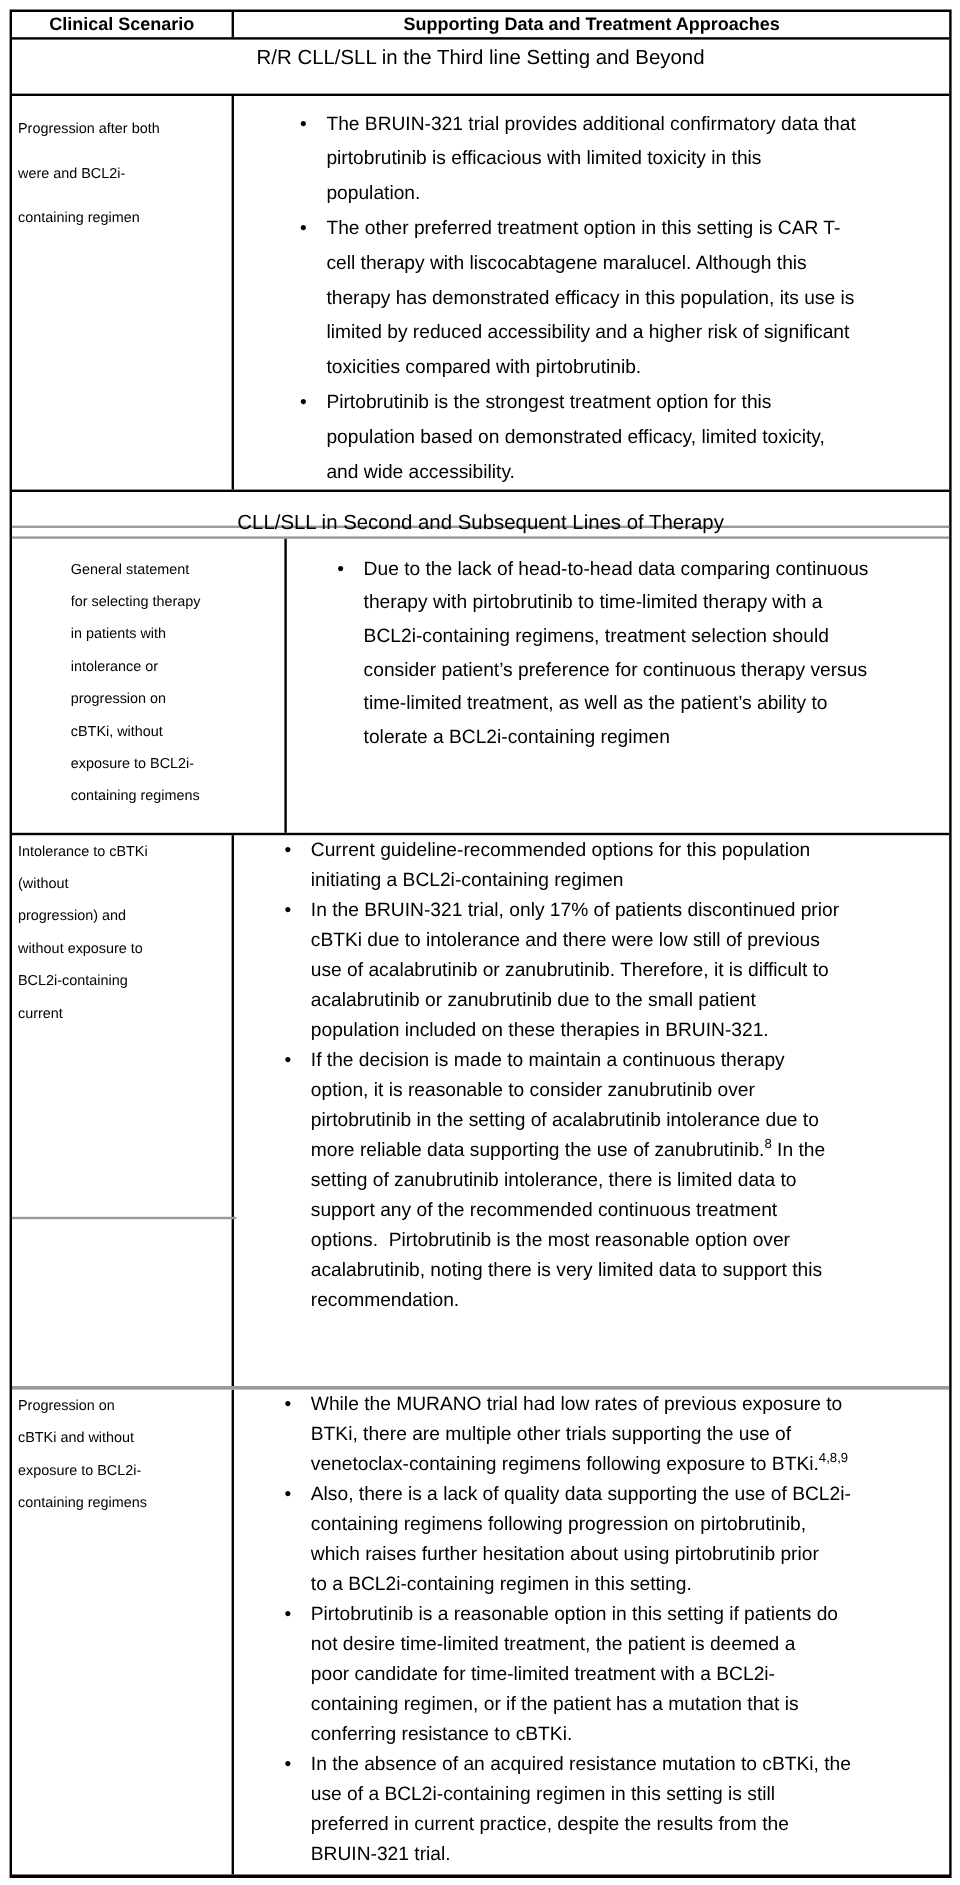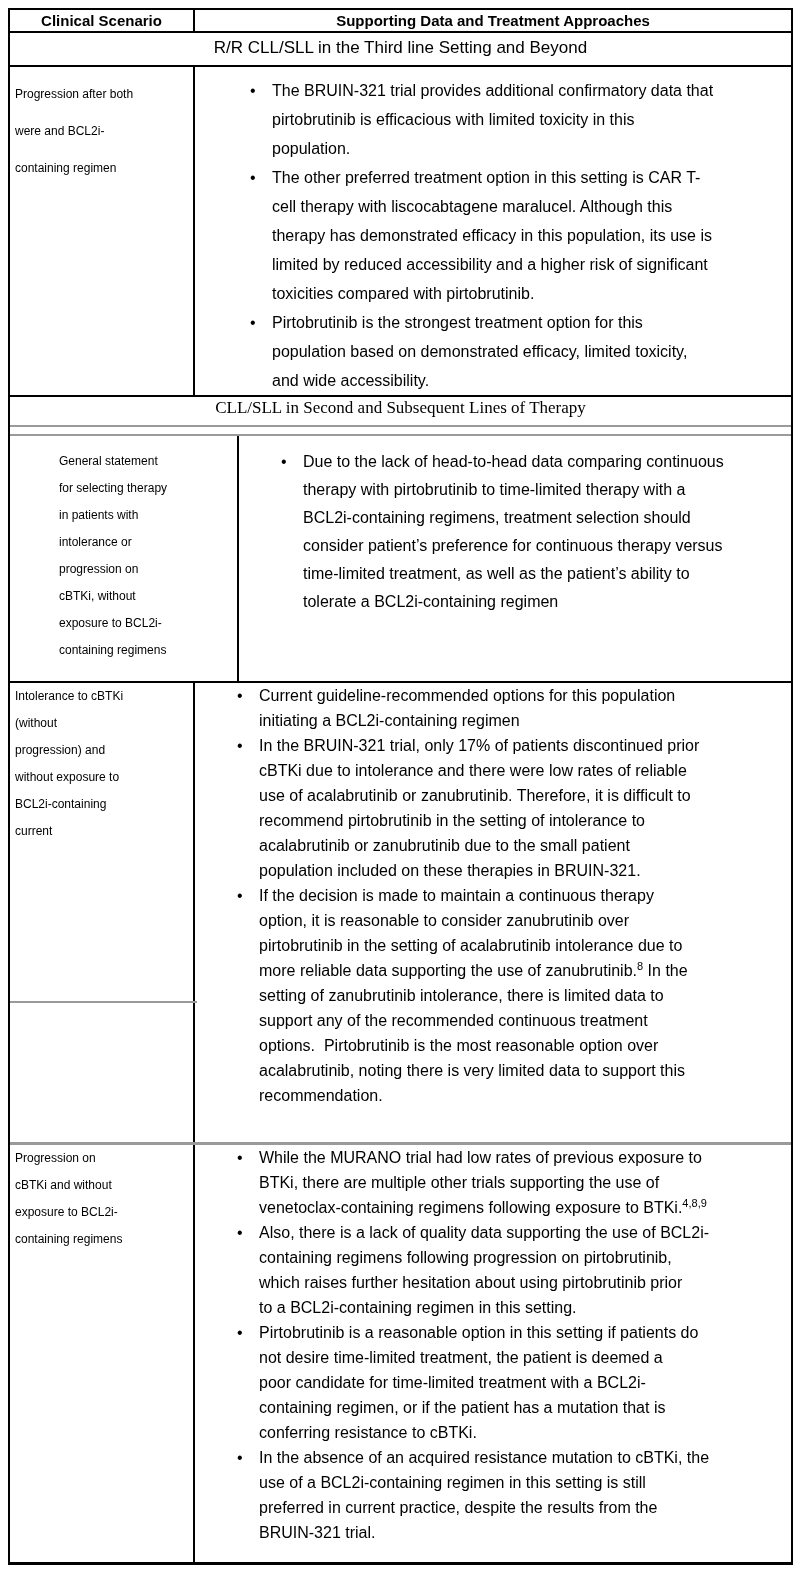--- a/index.html
+++ b/index.html
@@ -10,42 +10,42 @@
 
   .table {
     position:absolute; left:8px; top:8px; width:785px; height:1557px;
     background:#fff; border:2px solid #000; border-bottom-width:3px;
     display:flex; flex-direction:column;
   }
   .row { flex:none; }
 
   
   .r-header   { height:23px; border-bottom:2px solid #000; display:grid; grid-template-columns:185px 1fr; }
-  .r-section1 { height:34px; border-bottom:2px solid #000; }
+  .r-section1 { height:47px; border-bottom:2px solid #000; }
   .r-data1    { height:330px; border-bottom:2px solid #000; }
   .r-section2 { height:30px; border-bottom:2px solid #9a9a9a; }
   .r-gap      { height:9px;  border-bottom:2px solid #9a9a9a; }
   .r-data2    { height:247px; border-bottom:2px solid #000;padding-left:44px; }
   .r-data3    { height:462px; border-bottom:3px solid #9a9a9a; position:relative; }
   .r-data4    { flex:1; }
 
   .drow { display:grid; grid-template-columns:185px 1fr; }
 
   .hcell {
     display:flex; align-items:center; justify-content:center;
     font-weight:bold; font-size:15px; line-height:19px;
   }
   .hdiv { border-right:2px solid #000; }
 
   .sect {
     display:flex; justify-content:center; align-items:flex-start;
     font-size:17px;
   }
   .r-section1.sect { padding-top:5px; }
-  .r-section2.sect { padding-top:1px;font-family:Liberation Serif, serif; }
+  .r-section2.sect { padding-top:16px; }
 
   .scell {
     border-right:2px solid #000;
     padding:9px 2px 0 5px; font-size:12px; overflow:hidden;
   }
   .bcell { padding:9px 2px 0 42px; font-size:16px; overflow:hidden; }
 
   .pl55 { padding-left:55px; }
   .pt8  { padding-top:0; }
   .pt9  { padding-top:9px; }
@@ -163,23 +163,22 @@
             <span class="bullet-icon">•</span>
             <div class="bullet-lines">
               <div class="tline">Current guideline-recommended options for this population</div>
               <div class="tline">initiating a BCL2i-containing regimen</div>
             </div>
           </div>
           <div class="bullet-item">
             <span class="bullet-icon">•</span>
             <div class="bullet-lines">
               <div class="tline">In the BRUIN-321 trial, only 17% of patients discontinued prior</div>
-              <div class="tline">cBTKi due to intolerance and there were low rates of reliable</div>
+              <div class="tline">cBTKi due to intolerance and there were low still of previous</div>
               <div class="tline">use of acalabrutinib or zanubrutinib. Therefore, it is difficult to</div>
-              <div class="tline">recommend pirtobrutinib in the setting of intolerance to</div>
               <div class="tline">acalabrutinib or zanubrutinib due to the small patient</div>
               <div class="tline">population included on these therapies in BRUIN-321.</div>
             </div>
           </div>
           <div class="bullet-item">
             <span class="bullet-icon">•</span>
             <div class="bullet-lines">
               <div class="tline">If the decision is made to maintain a continuous therapy</div>
               <div class="tline">option, it is reasonable to consider zanubrutinib over</div>
               <div class="tline">pirtobrutinib in the setting of acalabrutinib intolerance due to</div>

